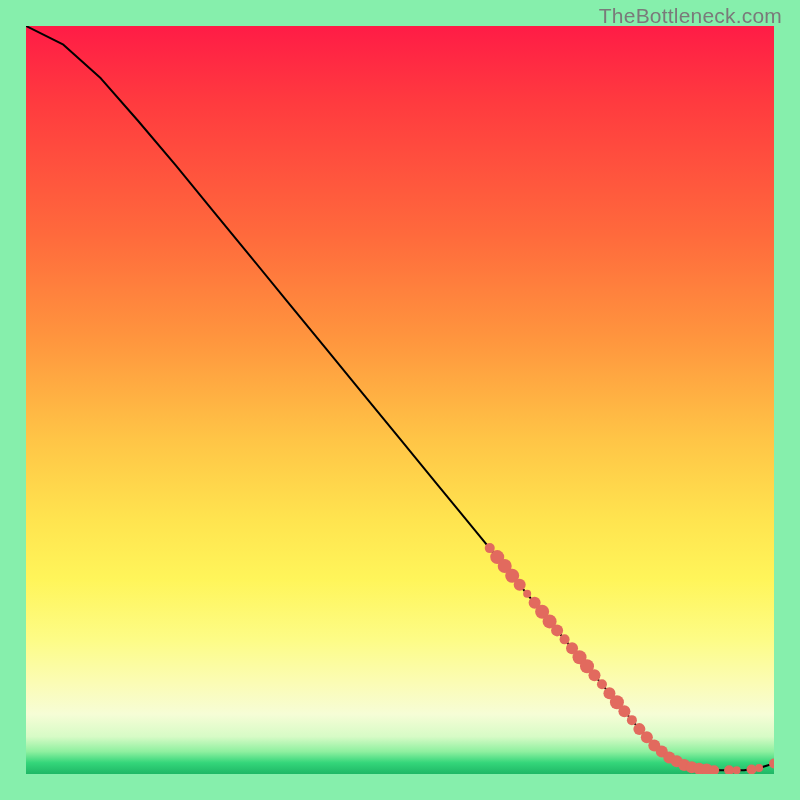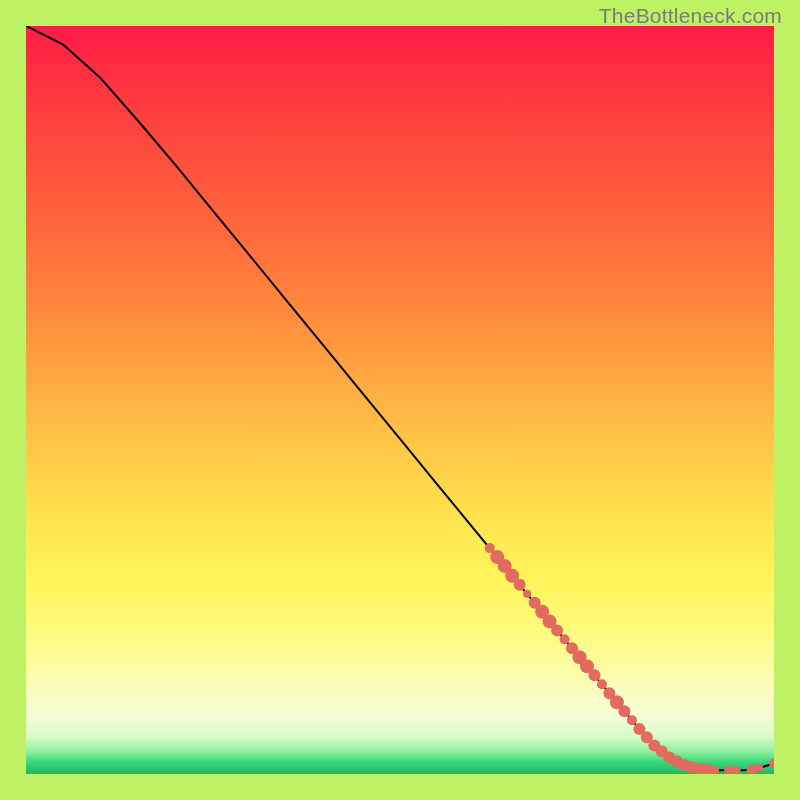--- a/index.html
+++ b/index.html
@@ -8,21 +8,21 @@
     width: 800px;
     height: 800px;
     background: #000;
     overflow: hidden;
     font-family: Arial, Helvetica, sans-serif;
   }
   .frame {
     position: relative;
     width: 800px;
     height: 800px;
-    background: #bef264;
+    background: #86efac;
   }
   .plot {
     position: absolute;
     left: 26px;
     top: 26px;
     width: 748px;
     height: 748px;
   }
   .gradient {
     position: absolute;

